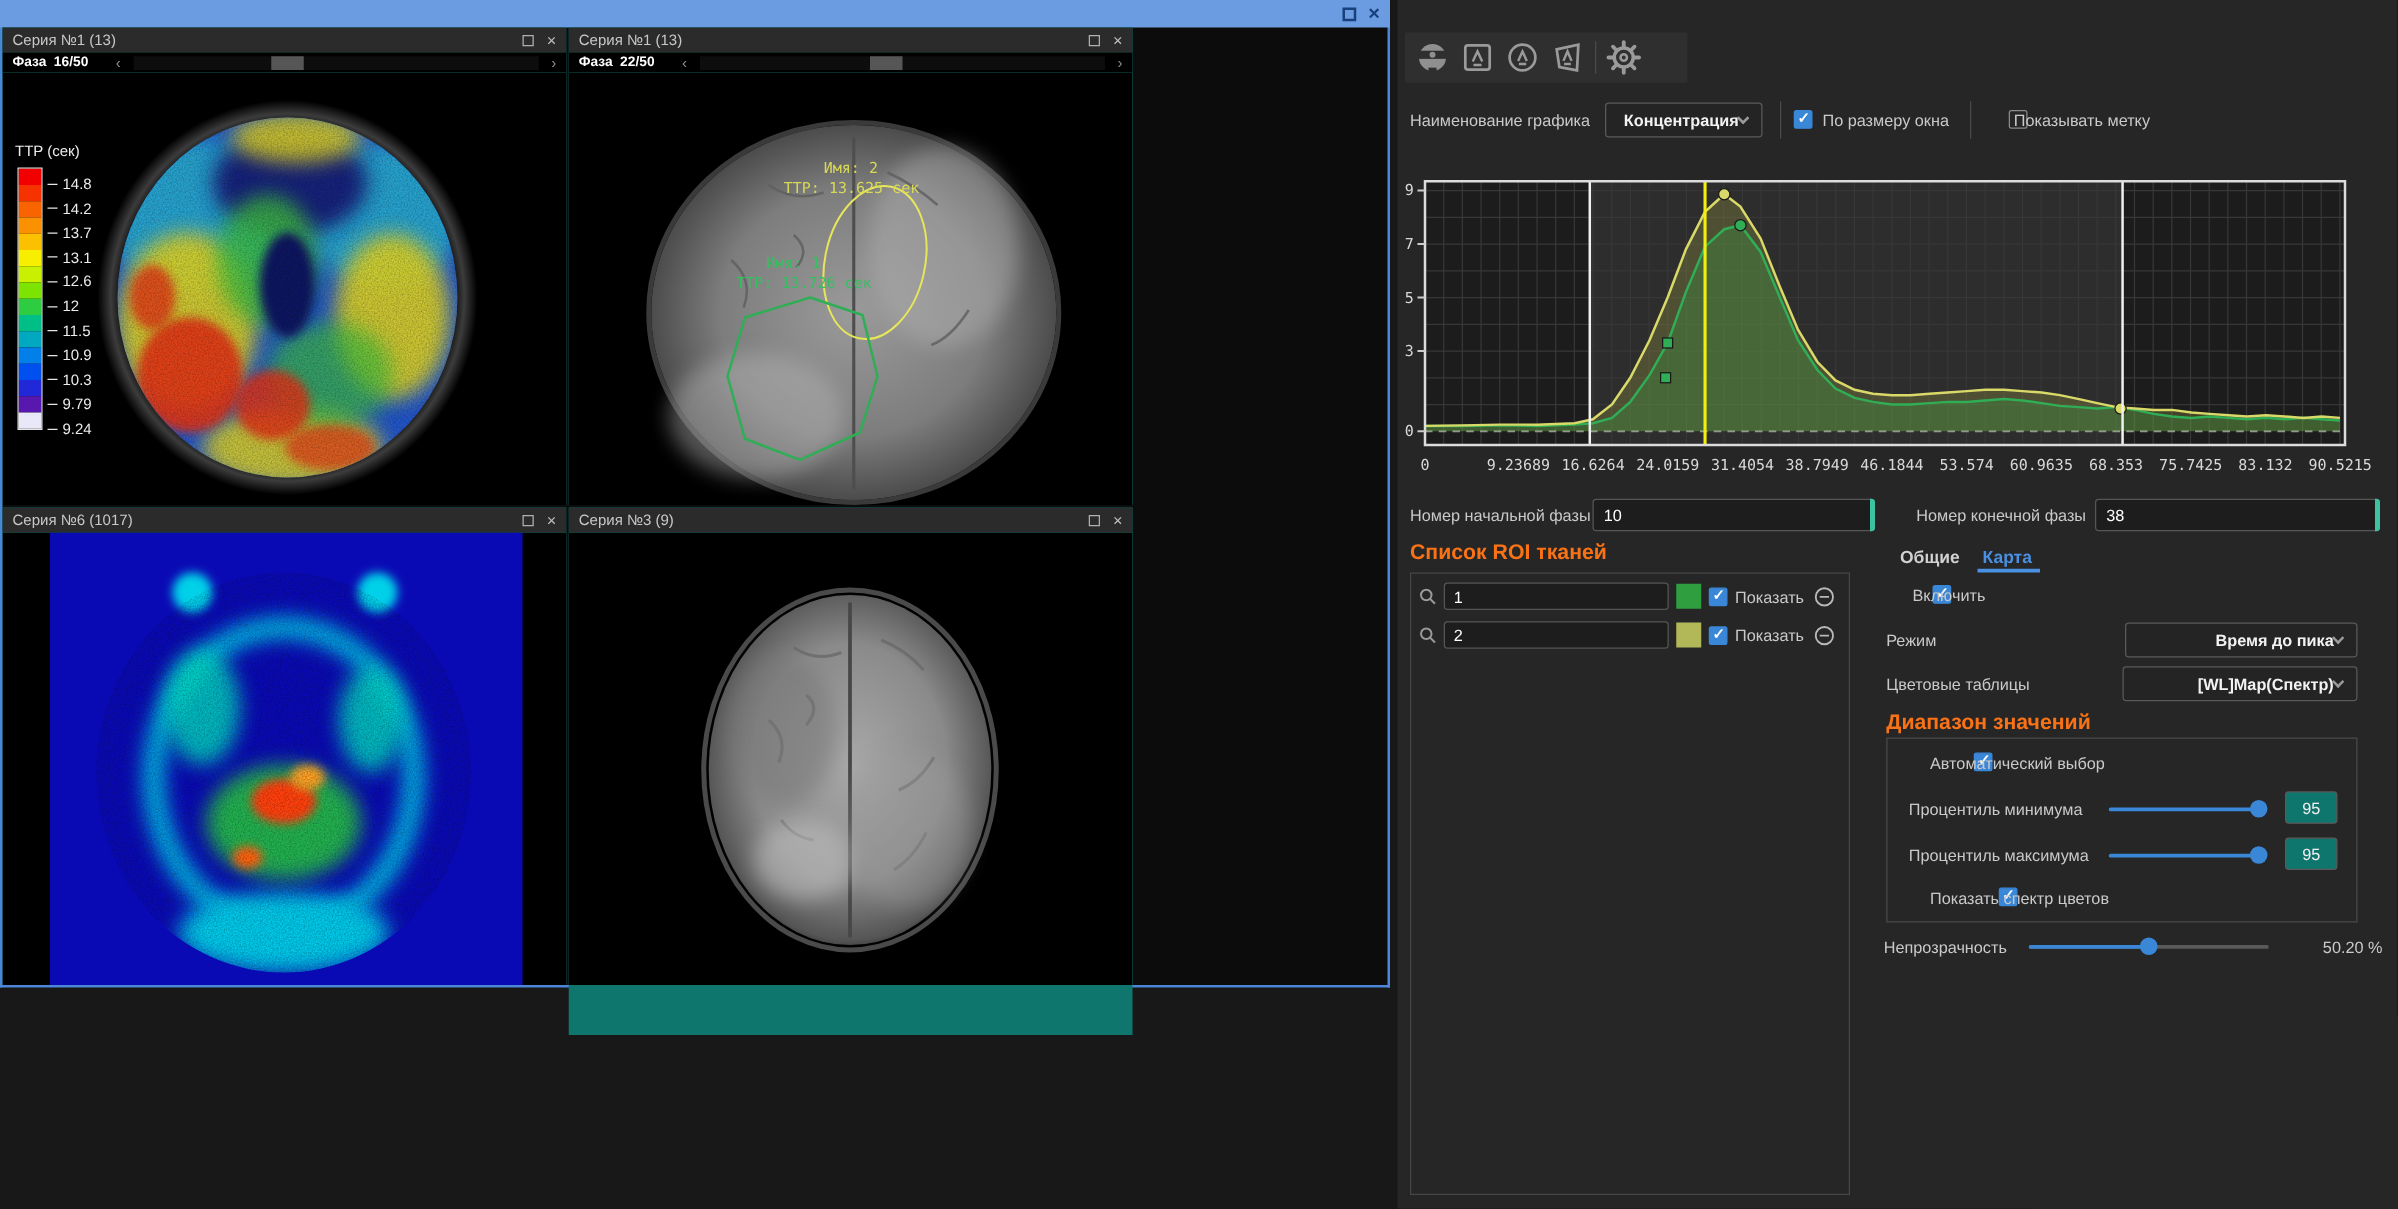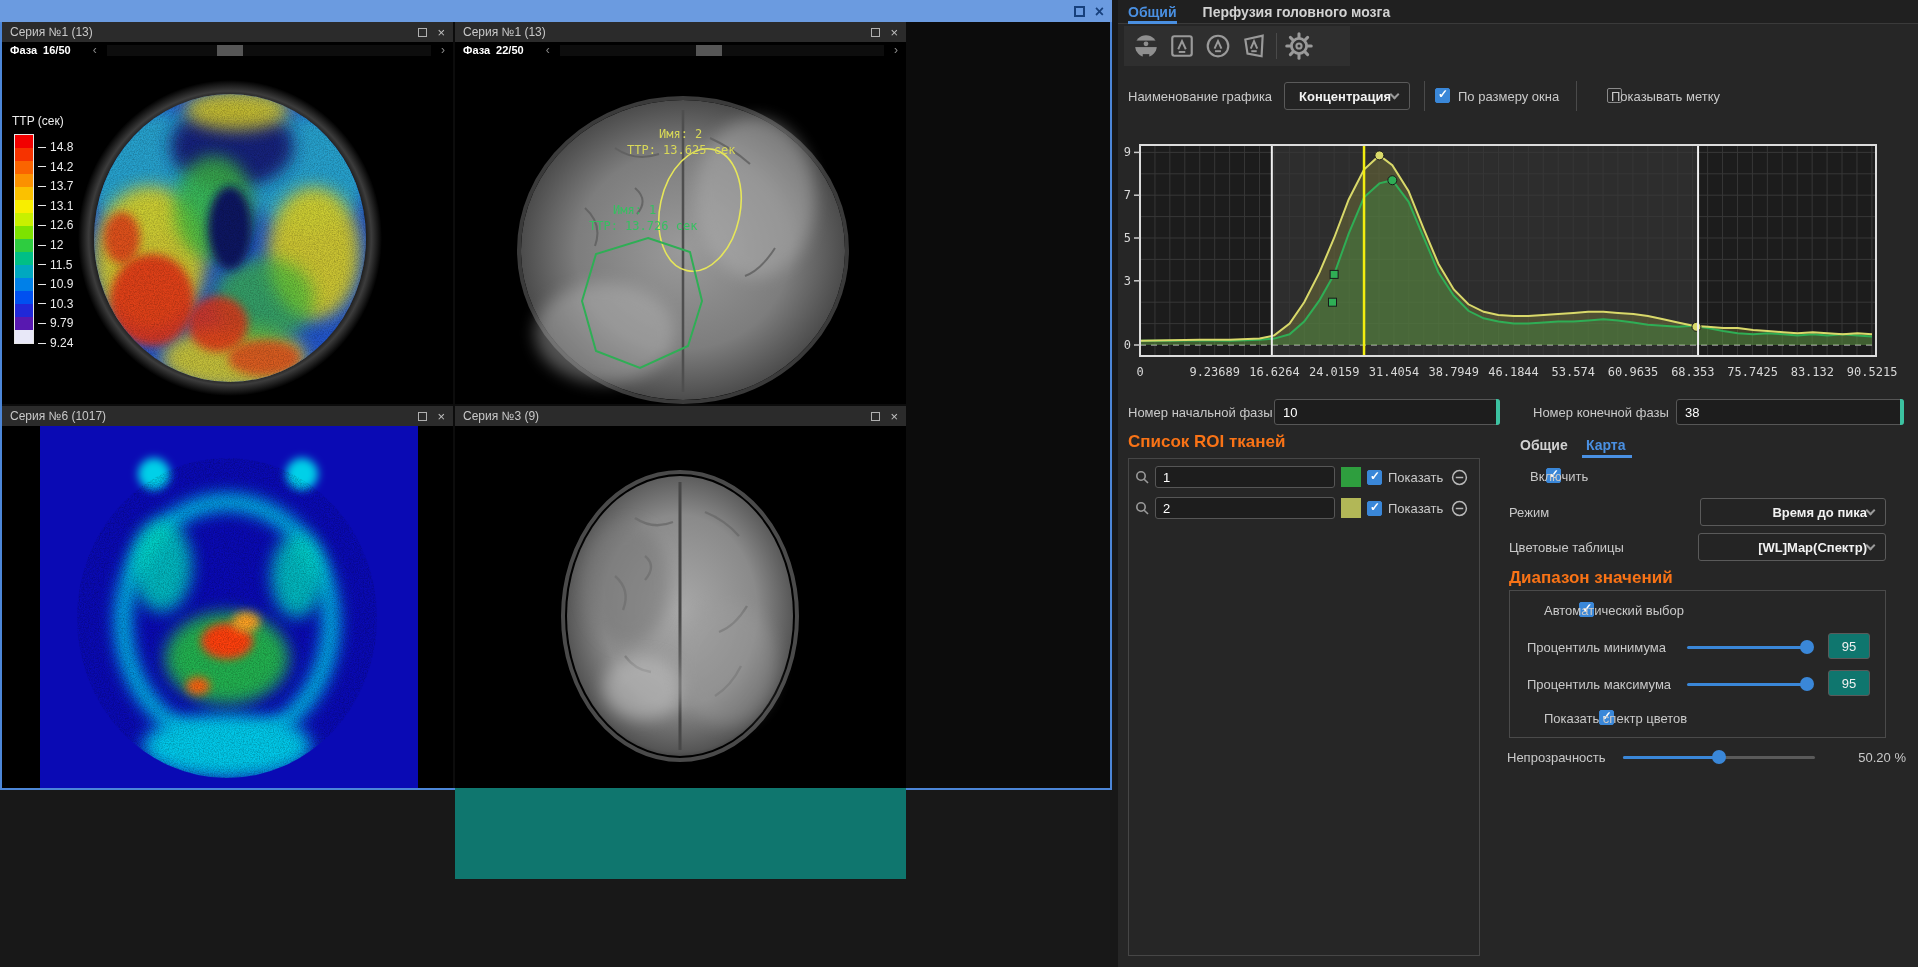--- a/index.html
+++ b/index.html
@@ -268,21 +268,21 @@
           <ellipse cx="295" cy="150" rx="26" ry="42" fill="#00e0c0" opacity="0.8" filter="url(#fb8)"></ellipse>
           <ellipse cx="225" cy="232" rx="62" ry="46" fill="#20b050" filter="url(#fb8)"></ellipse>
           <ellipse cx="225" cy="215" rx="26" ry="18" fill="#ff4010" filter="url(#fb4)"></ellipse>
           <ellipse cx="244" cy="196" rx="14" ry="10" fill="#ffa020" filter="url(#fb4)"></ellipse>
           <ellipse cx="196" cy="260" rx="12" ry="9" fill="#ff6010" filter="url(#fb4)"></ellipse>
           <rect x="38" y="0" width="378" height="362" filter="url(#nzf)" opacity="0.5"></rect>
         </g>
       </svg>
     </div>
 
-    <div class="viewport" style="left:453px;top:406px;width:451px;height:473px">
+    <div class="viewport" style="left:453px;top:406px;width:451px;height:422px">
       <div class="vp-title">
         <span>Серия №3 (9)</span>
           <span class="grow"></span>
         <span class="vp-btn-max"></span>
         <span class="vp-btn-close">×</span>
       </div>
       <svg class="vp-image" width="451" height="362" viewBox="0 0 451 362">
         <defs>
           <radialGradient id="brg" cx="50%" cy="48%" r="55%">
             <stop offset="0%" stop-color="#a8a8a8"></stop>
@@ -298,28 +298,20 @@
         <path d="M180 92 q18 12 38 4 M250 86 q20 8 34 24 M160 150 q16 14 8 34 M292 180 q-12 20 -28 26 M190 130 q12 10 0 24 M260 270 q16 -10 26 -30 M170 230 q10 14 26 16" stroke="#6b6b6b" stroke-width="2.4" fill="none" opacity="0.85"></path>
         <ellipse cx="172" cy="158" rx="42" ry="60" fill="#777777" opacity="0.55" filter="url(#fb8)"></ellipse>
         <ellipse cx="188" cy="262" rx="40" ry="32" fill="#c2c2c2" opacity="0.55" filter="url(#fb8)"></ellipse>
         <ellipse cx="272" cy="238" rx="50" ry="62" fill="#9c9c9c" opacity="0.4" filter="url(#fb8)"></ellipse>
       </svg>
     </div>
   </div>
 
   <div id="right-panel">
 
-    <div id="tabbar">
-      <div class="tab active">
-          <span>Общий</span>
-        </div>
-      <div class="tab">
-          <span>Перфузия головного мозга</span>
-        </div>
-    </div>
 
     
     <div class="tb-block" style="left:6px;width:226px;padding:0 4px">
       <span class="tb-icon">
         <svg width="26" height="26" viewBox="0 0 24 24">
             <circle cx="12" cy="12" r="10" fill="#8f8f8f"></circle>
             <rect x="1.5" y="7" width="21" height="6" fill="#2f2f2f"></rect>
             <circle cx="12" cy="10" r="2.2" fill="#8f8f8f"></circle>
             <rect x="9" y="19.5" width="6" height="3" fill="#2f2f2f"></rect>
           </svg>

